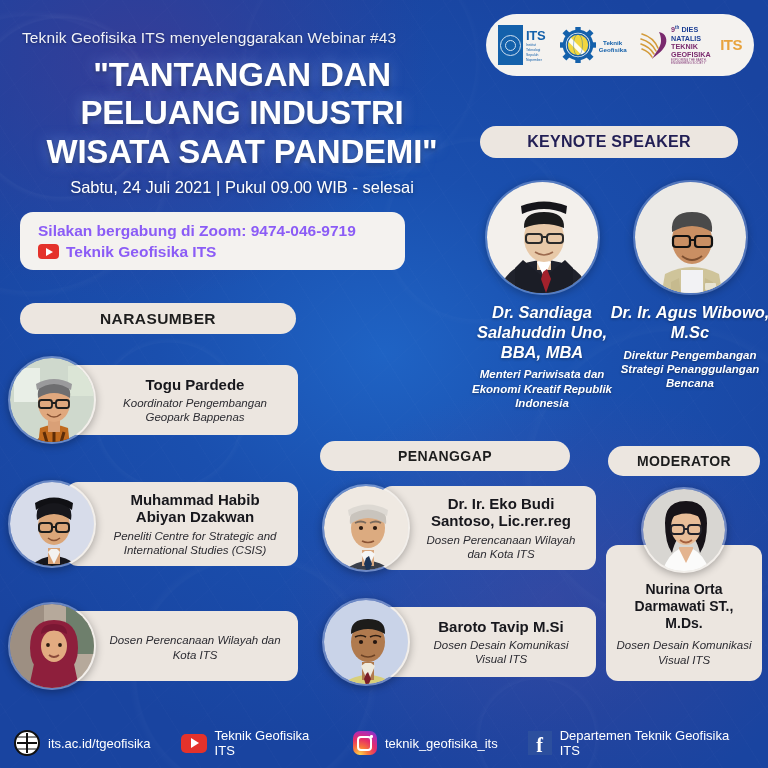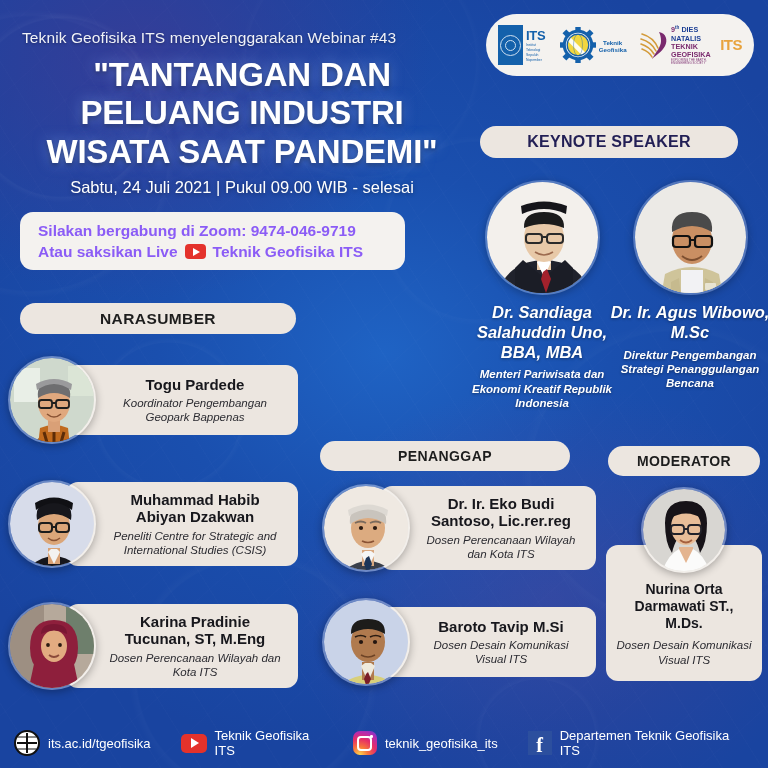--- a/index.html
+++ b/index.html
@@ -316,21 +316,20 @@
 
   <div class="kicker">Teknik Geofisika ITS  menyelenggarakan Webinar #43</div>
   <div class="headline">"TANTANGAN DAN PELUANG INDUSTRI WISATA SAAT PANDEMI"</div>
   <div class="datetime">Sabtu, 24 Juli 2021 | Pukul 09.00 WIB - selesai</div>
 
   <div class="zoombox">
     <div class="r">
       <span>Silakan bergabung di Zoom: 9474-046-9719</span>
     </div>
     <div class="r">
-      <span>Atau saksikan Live</span>
       <span class="yt"></span>
       <span>Teknik Geofisika ITS</span>
     </div>
   </div>
 
   <div class="pill" id="pill-keynote">KEYNOTE SPEAKER</div>
   <div class="pill" id="pill-nara">NARASUMBER</div>
   <div class="pill" id="pill-penang">PENANGGAP</div>
   <div class="pill" id="pill-mod">MODERATOR</div>
 
@@ -436,21 +435,20 @@
         <ellipse cx="44" cy="40" rx="15" ry="18" fill="#e2ab81"></ellipse>
         <path d="M20 44 q0 -28 24 -28 q24 0 24 28 q0 16 -10 24 l-28 0 q-10 -8 -10 -24 z" fill="#8e1f3c"></path>
         <ellipse cx="44" cy="42" rx="13" ry="16" fill="#e2ab81"></ellipse>
         <path d="M31 30 q13 -7 26 0 q0 -10 -13 -10 q-13 0 -13 10 z" fill="#7a1733"></path>
         <circle cx="38" cy="41" r="1.9" fill="#2b1b12"></circle>
         <circle cx="50" cy="41" r="1.9" fill="#2b1b12"></circle>
         <path d="M39 51 q5 4 10 0" stroke="#8a4a3a" stroke-width="1.7" fill="none"></path>
       </svg>
     </div>
     <div class="body">
-      <div class="cname">Karina Pradinie Tucunan, ST, M.Eng</div>
       <div class="crole">Dosen Perencanaan Wilayah dan Kota ITS</div>
     </div>
   </div>
 
   <div class="card" id="card-p0">
     <div class="pbox">
       <svg width="88" height="88" viewBox="0 0 88 88">
         <rect width="88" height="88" fill="#efe9e2"></rect>
         <path d="M16 88 q28 -26 56 0 z" fill="#3a3f4a"></path>
         <path d="M38 64 h12 v16 h-12 z" fill="#d9a880"></path>

